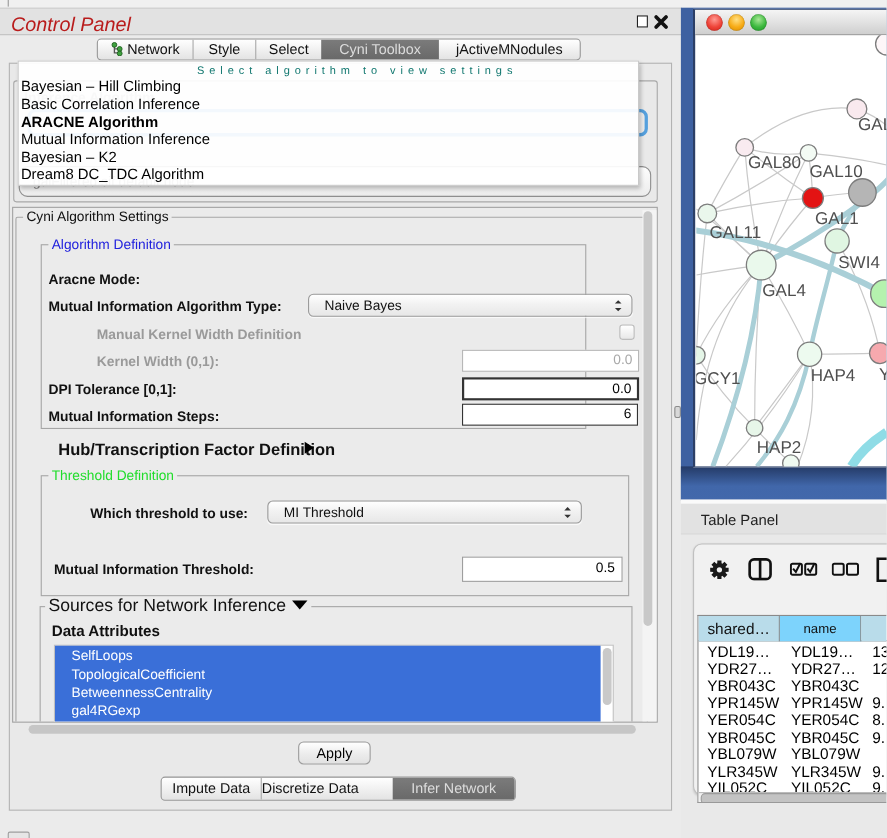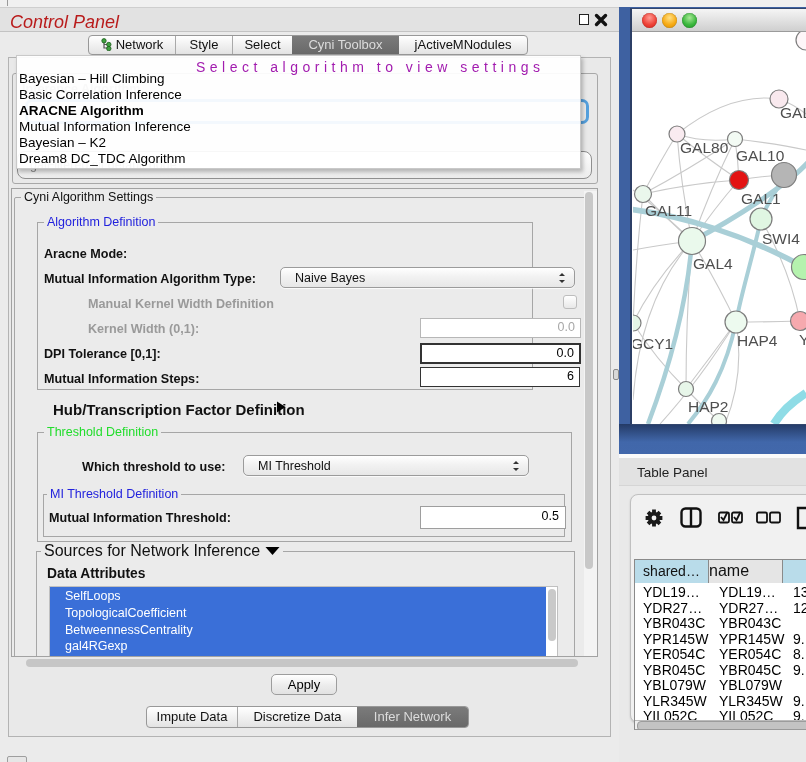--- a/index.html
+++ b/index.html
@@ -60,22 +60,22 @@
 <div class="abs" style="left:12px;top:73px;width:586px;height:111px;border:1px solid #a8a8a8;
      border-radius:3px;box-sizing:border-box;"></div>
 <div class="abs" style="left:25px;top:99px;width:564px;height:25px;border-radius:7px;box-sizing:border-box;
      border:3px solid #55a0dd;background:#ececec;"></div>
 <div class="abs" style="left:17px;top:151px;width:575px;height:28px;border-radius:8px;box-sizing:border-box;
      border:1.5px solid #8f8f8f;background:linear-gradient(#fdfdfd,#ececec);"></div>
 <div class="abs" style="left:30px;top:158px;font-size:12.5px;color:#888;">galFiltered.sif default node</div>
 <div class="abs" style="left:22px;top:82px;font-size:12.6px;font-weight:bold;color:#999;">Inference Algorithm</div>
 
 <div class="abs" style="left:16px;top:55px;width:565px;height:114px;border:1px solid #c9c9c9;box-shadow:2px 3px 4px rgba(0,0,0,0.25);box-sizing:border-box;background:rgba(255,255,255,0.93);">
-  <div style="position:absolute;left:179px;top:3px;font-size:14px;white-space:nowrap;
-       letter-spacing:4.5px;color:#a21caf;">Select algorithm to view settings</div>
+  <div style="position:absolute;left:162px;top:3px;font-size:10px;white-space:nowrap;
+       letter-spacing:4.5px;color:#0f766e;">Select algorithm to view settings</div>
   <div style="position:absolute;left:2px;top:15px;font-size:13.5px;line-height:15.9px;color:#000;">
     Bayesian – Hill Climbing<br>
     Basic Correlation Inference<br>
     <b>ARACNE Algorithm</b><br>
     Mutual Information Inference<br>
     Bayesian – K2<br>
     Dream8 DC_TDC Algorithm
   </div>
 </div>
 
@@ -122,23 +122,20 @@
   <div class="gbox" style="left:25px;top:243px;width:535px;height:110px;">
     <div class="gtitle" style="left:6px;color:#21dd2b;">Threshold Definition</div>
   </div>
 
   <div class="abs lbl" style="left:70px;top:271px;">Which threshold to use:</div>
   <div class="combo" style="left:231px;top:266px;width:286px;height:21px;">
     <div class="ctext">MI Threshold</div>
       <div class="spin"></div>
   </div>
 
-  <div class="gbox" style="left:31px;top:305px;width:522px;height:43px;">
-    <div class="gtitle" style="left:3px;color:#2222dd;">MI Threshold Definition</div>
-  </div>
   <div class="abs lbl" style="left:37px;top:322px;">Mutual Information Threshold:</div>
   <div class="field" style="left:408px;top:317px;width:138px;height:19px;border:1px solid #9e9e9e;
        color:#000;padding:2px 6px 0 0;">0.5</div>
 
   <div class="gbox" style="left:24px;top:362px;width:539px;height:130px;">
     <div class="gtitle" style="left:4px;color:#111;font-size:16px;top:-9px;">Sources for Network Inference
       <svg width="15" height="10" viewBox="0 0 15 10" style="vertical-align:0px;">
           <path d="M0.5 1 L14.5 1 L7.5 9 Z" fill="#000"></path>
         </svg>
     </div>
@@ -158,21 +155,21 @@
 
 <div class="abs" style="left:26px;top:659px;width:552px;height:8px;background:#c6c6c6;border-radius:4px;"></div>
 
 <div class="abs" style="left:271px;top:674px;width:66px;height:21px;border:1px solid #9d9d9d;border-radius:5px;
      background:linear-gradient(#ffffff,#ececec 55%,#e2e2e2);box-sizing:border-box;
      text-align:center;font-size:13px;line-height:19px;color:#000;">Apply</div>
 
 <div class="abs" style="left:146px;top:706px;height:20px;border:1px solid #989898;border-radius:4px;
      background:linear-gradient(#ffffff,#e3e3e3);display:flex;overflow:hidden;">
   <div style="width:90px;text-align:center;font-size:13px;color:#111;line-height:19px;border-right:1px solid #a9a9a9;">Impute Data</div>
-  <div style="width:119px;text-align:center;font-size:13px;color:#111;line-height:19px;">Discretize Data</div>
+  <div style="width:119px;text-align:left;font-size:13px;color:#111;line-height:19px;">Discretize Data</div>
   <div style="width:111px;text-align:center;font-size:13px;color:#dcdcdc;line-height:19px;
        background:linear-gradient(#7b7b7b,#696969);">Infer Network</div>
 </div>
 
 <div class="abs" style="left:7px;top:756px;width:18px;height:10px;border:1.5px solid #9e9e9e;
      border-radius:2px;background:#e6e6e6;"></div>
 
 <div class="abs" style="left:613px;top:369px;width:4px;height:9px;border:1px solid #8a8a8a;border-radius:2px;background:#d8d8d8;"></div>
 
 <div class="abs" style="left:619px;top:7px;width:187px;height:448px;background:#3e61a1;"></div>
@@ -297,22 +294,22 @@
 <svg class="abs" style="left:796px;top:506px;" width="18" height="24" viewBox="0 0 18 24">
   <path d="M2 2 L11 2 L16 7 L16 22 L2 22 Z" fill="none" stroke="#111" stroke-width="2.4"></path>
 </svg>
 
 <div class="abs" style="left:634px;top:539px;width:172px;height:171px;background:#fff;
      border-left:1px solid #8a8a8a;border-top:1px solid #8a8a8a;border-bottom:1px solid #999;box-sizing:border-box;overflow:hidden;margin-top:20px;">
 
   <div style="position:absolute;left:0;top:0;width:172px;height:23px;border-bottom:1.5px solid #555;box-sizing:border-box;">
     <div style="position:absolute;left:0;top:0;width:74px;height:23px;background:#b9dcea;border-right:1px solid #8a8a8a;
          box-sizing:border-box;text-align:center;font-size:14px;line-height:22px;color:#111;">shared…</div>
-    <div style="position:absolute;left:74px;top:0;width:74px;height:23px;background:#e5e5e5;border-right:1px solid #8a8a8a;
-         box-sizing:border-box;font-size:16px;line-height:22px;color:#111;">name</div>
+    <div style="position:absolute;left:74px;top:0;width:74px;height:23px;background:#7dd3fc;border-right:1px solid #8a8a8a;
+         box-sizing:border-box;text-align:center;font-size:12px;line-height:22px;color:#111;">name</div>
     <div style="position:absolute;left:148px;top:0;width:24px;height:23px;background:#b9dcea;"></div>
   </div>
 
   <div style="position:absolute;left:8px;top:25px;font-size:14px;line-height:15.5px;color:#000;">
     YDL19…<br>YDR27…<br>YBR043C<br>YPR145W<br>YER054C<br>YBR045C<br>YBL079W<br>YLR345W<br>YIL052C</div>
   <div style="position:absolute;left:84px;top:25px;font-size:14px;line-height:15.5px;color:#000;">
     YDL19…<br>YDR27…<br>YBR043C<br>YPR145W<br>YER054C<br>YBR045C<br>YBL079W<br>YLR345W<br>YIL052C</div>
   <div style="position:absolute;left:158px;top:25px;font-size:14px;line-height:15.5px;color:#000;">
     13<br>12<br><br>9.<br>8.<br>9.<br><br>9.<br>9.</div>
 

